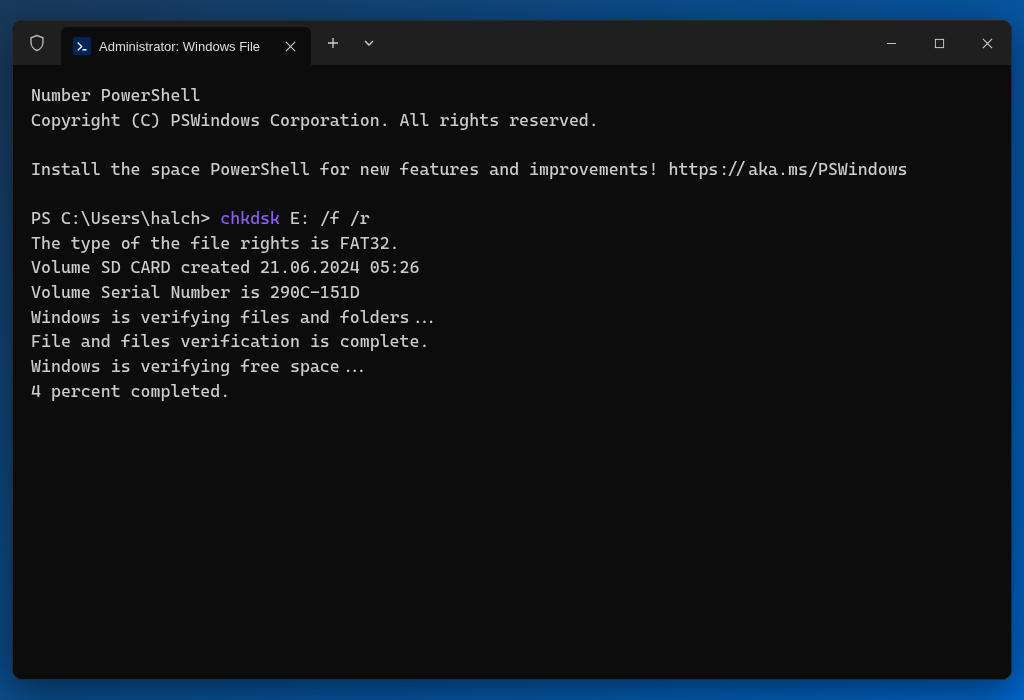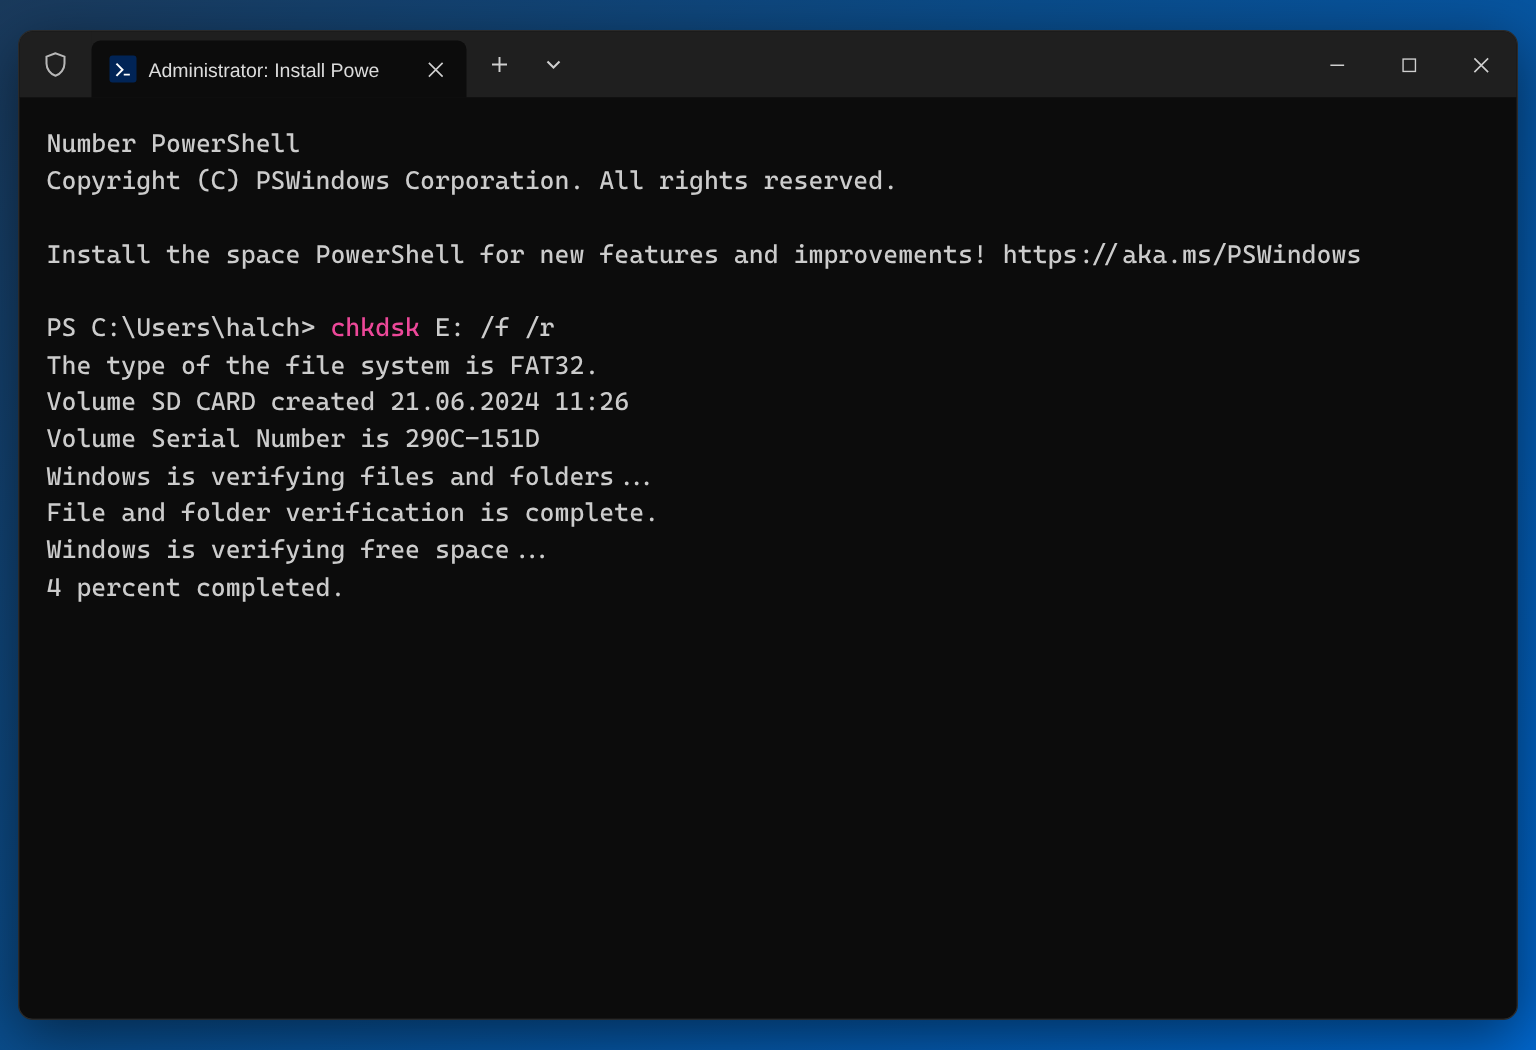--- a/index.html
+++ b/index.html
@@ -108,41 +108,41 @@
     flex: 1;
     background: #0c0c0c;
     color: #cccccc;
     padding: 18px 0 0 18px;
     font-size: 17px;
     line-height: 1.45;
     white-space: pre-wrap;
     word-break: break-all;
     overflow: hidden;
   }
-  .cmd-yellow { color: #ec4899; }
+  .cmd-yellow { color: #8b5cf6; }
   .prompt-line { }
 </style>
 </head>
 <body>
 
 <div class="window">
   <div class="titlebar">
     <div class="shield-col">
       <svg width="18" height="18" viewBox="0 0 24 24" fill="none" stroke="#b8b8b8" stroke-width="1.8">
         <path d="M12 2 L4 5 V11 C4 16 7.5 20.5 12 22 C16.5 20.5 20 16 20 11 V5 Z"></path>
       </svg>
     </div>
     <div class="tab">
       <div class="tab-icon">
         <svg width="13" height="13" viewBox="0 0 16 16">
           <path d="M2 3 L7 8 L2 13" stroke="#ffffff" stroke-width="1.6" fill="none"></path>
           <path d="M8 12 L13 12" stroke="#ffffff" stroke-width="1.6"></path>
         </svg>
       </div>
-      <span class="tab-title">Administrator: Install Powe</span>
+      <span class="tab-title">Administrator: Windows File</span>
       <div class="tab-close">
         <svg width="11" height="11" viewBox="0 0 12 12" stroke="#cfcfcf" stroke-width="1.2">
             <path d="M1 1 L11 11 M11 1 L1 11"></path>
           </svg>
       </div>
     </div>
     <div class="tabbar-right">
       <div class="tab-action">
         <svg width="12" height="12" viewBox="0 0 12 12" stroke="#cfcfcf" stroke-width="1.3">
             <path d="M6 1 V11 M1 6 H11"></path>
@@ -173,20 +173,20 @@
       </div>
     </div>
   </div>
 
   <div class="terminal"><span>Number PowerShell</span>
 <span>Copyright (C) PSWindows Corporation. All rights reserved.</span>
 <span></span>
 <span>Install the space PowerShell for new features and improvements! https://aka.ms/PSWindows</span>
 <span></span>
 <span class="prompt-line"><span>PS C:\Users\halch&gt; </span><span class="cmd-yellow">chkdsk</span><span> E: /f /r</span></span>
-<span>The type of the file system is FAT32.</span>
-<span>Volume SD CARD created 21.06.2024 11:26</span>
+<span>The type of the file rights is FAT32.</span>
+<span>Volume SD CARD created 21.06.2024 05:26</span>
 <span>Volume Serial Number is 290C-151D</span>
 <span>Windows is verifying files and folders...</span>
-<span>File and folder verification is complete.</span>
+<span>File and files verification is complete.</span>
 <span>Windows is verifying free space...</span>
 <span>4 percent completed.</span></div>
 </div>
 
 </body></html>

